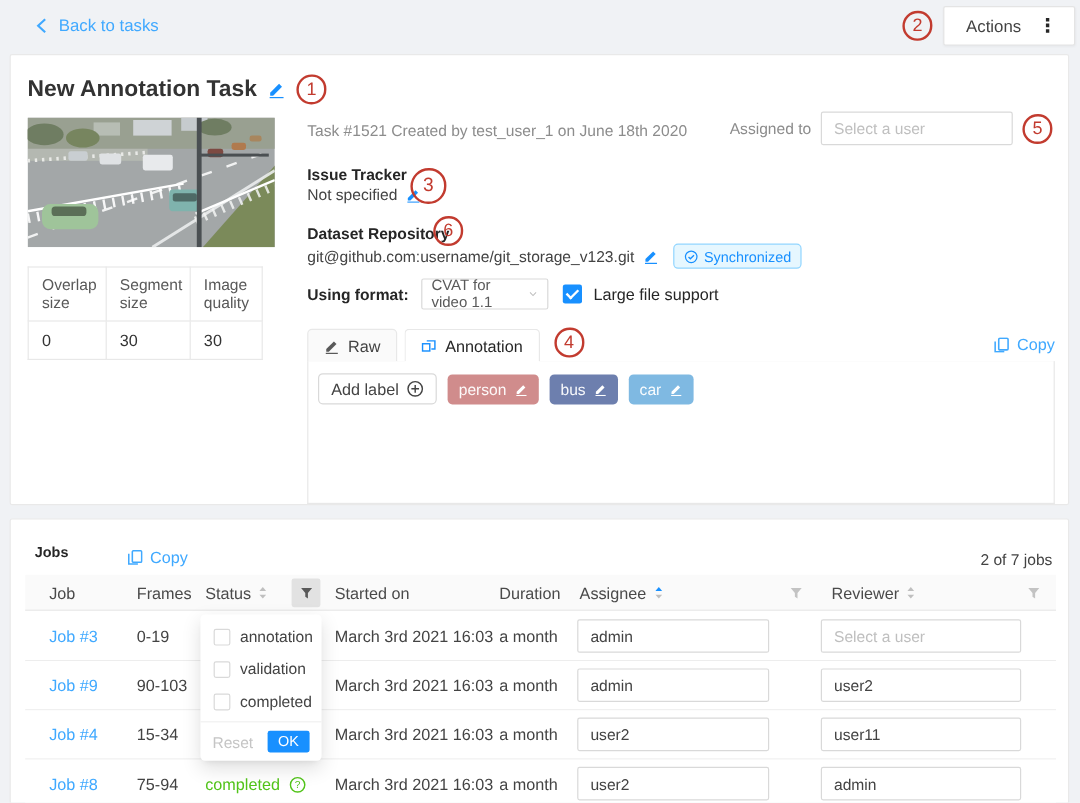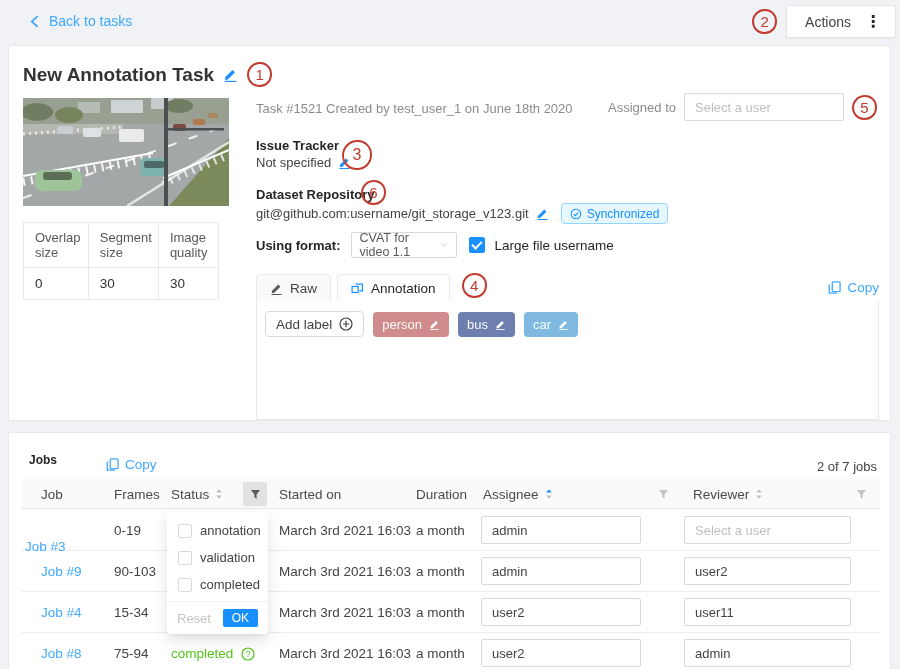--- a/index.html
+++ b/index.html
@@ -208,21 +208,21 @@
 
     <div class="abs" style="left:247px; top:186px; display:flex; align-items:center; gap:10px;">
       <span class="block-label">Using format:</span>
       <div class="fake-select">
         <span>CVAT for video 1.1</span>
         <svg width="9" height="6" viewBox="0 0 10 6">
             <path d="M1 1 L5 5 L9 1" fill="none" stroke="#bfbfbf" stroke-width="1.4"></path>
           </svg>
       </div>
       <span class="cb-on" style="margin-left:2px;"></span>
-      <span style="font-size:13.5px; color:#262626;">Large file username</span>
+      <span style="font-size:13.5px; color:#262626;">Large file support</span>
     </div>
 
     <div class="tabbar">
       <div class="tab">
         <svg width="13" height="13" viewBox="0 0 14 14">
             <path d="M2 9.6 L8.9 2.7 L11.2 5 L4.3 11.9 L2 11.9 Z" fill="#595959"></path>
             <rect x="1.6" y="12.9" width="10.8" height="1.1" fill="#595959"></rect>
           </svg>
         <span>Raw</span>
       </div>
@@ -325,21 +325,21 @@
           </svg>
       </span>
       <span class="funnel-box" style="left:828px;">
         <svg width="11" height="11" viewBox="0 0 12 12">
             <path d="M1 1 H11 L7.2 5.6 V10.6 L4.8 9.1 V5.6 Z" fill="#c3c3c3"></path>
           </svg>
       </span>
     </div>
 
     <div class="jt-row" style="top:77px;">
-      <span class="cell" style="left:4px;margin-top:16px;">
+      <span class="cell" style="left:20px;">
           <a class="job-link">Job #3</a>
         </span>
       <span class="cell" style="left:93px;">0-19</span>
       <span class="cell" style="left:150px;"></span>
       <span class="cell" style="left:258px;">March 3rd 2021 16:03</span>
       <span class="cell" style="left:395px;">a month</span>
       <input class="txt-input abs" style="left: 460px; top: 6px; width: 160px;" value="admin">
       <input class="txt-input abs" style="left: 663px; top: 6px; width: 167px;" placeholder="Select a user">
     </div>
 

